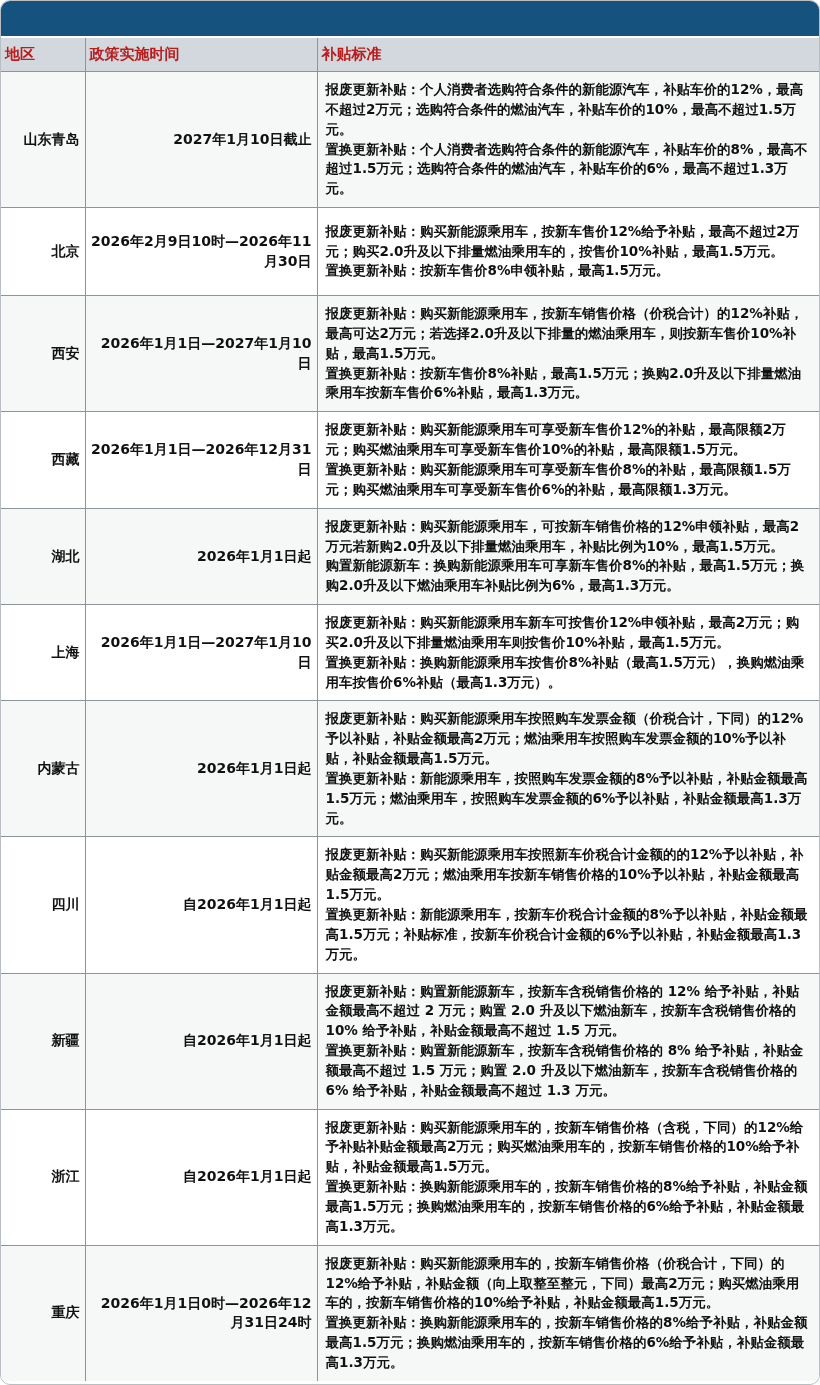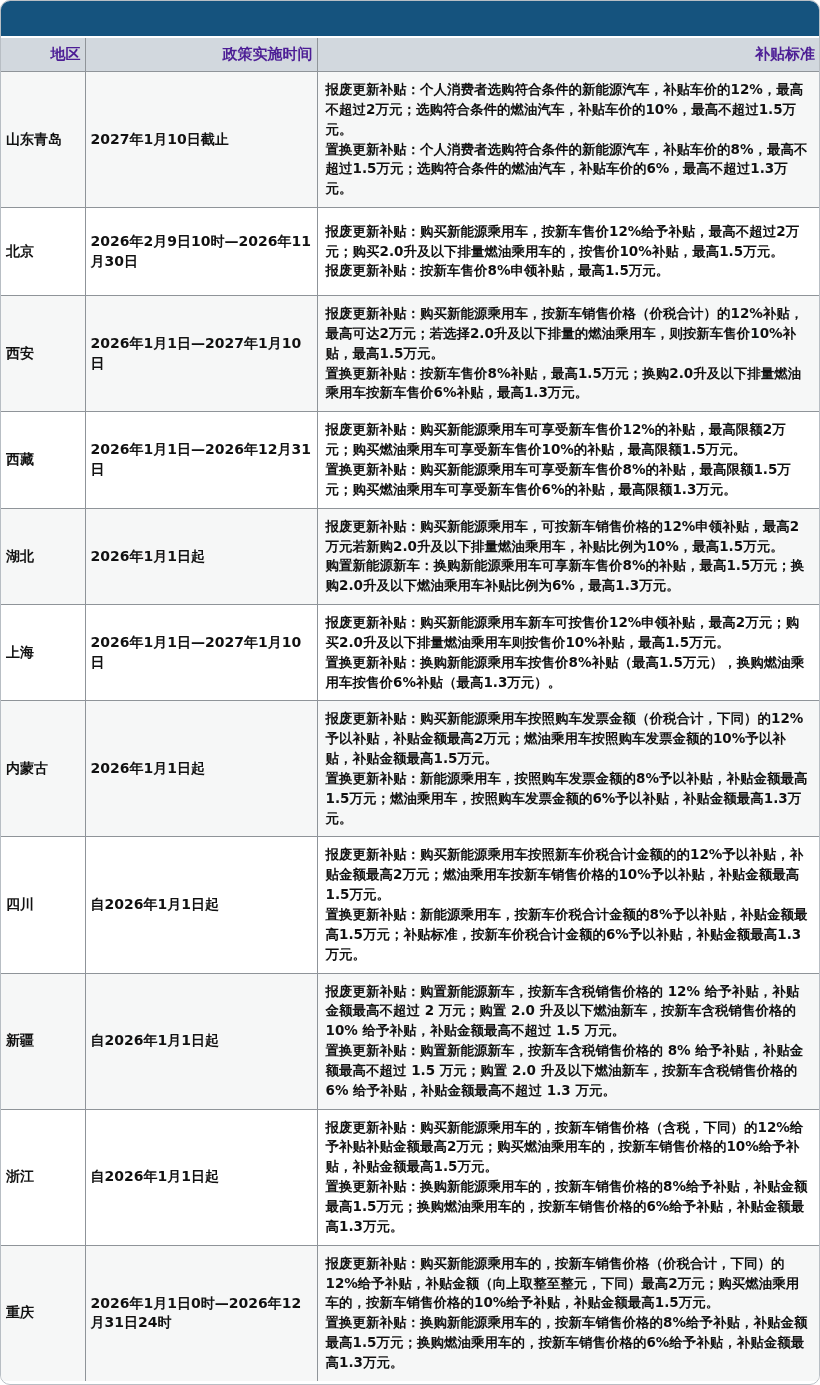--- a/index.html
+++ b/index.html
@@ -49,36 +49,36 @@
     table-layout:fixed;
   }
   col.c-region{width:84px;}
   col.c-period{width:232px;}
   th{
     background:var(--header-row-bg);
     border:1px solid var(--border-color);
     border-top:2px solid #ffffff;
     font-size:15px;
     font-weight:bold;
-    color:#4c1d95;
+    color:#b91c1c;
     padding:7px 4px;
-    text-align:right;
+    text-align:left;
   }
   td{
     border:1px solid var(--border-color);
     font-size:13.5px;
     font-weight:bold;
     color:var(--text-color);
     vertical-align:middle;
     background:#ffffff;
     height:88px;
   }
   tbody tr:nth-child(odd) td{background:var(--stripe-bg);}
   td.region,td.period{
-    text-align:left;
+    text-align:right;
     padding:6px 5px;
     font-size:14px;
     line-height:1.4;
   }
   td.policy{
     padding:8px 8px;
     line-height:1.47;
     text-align:left;
   }
   
@@ -115,21 +115,21 @@
       <div class="scrap">报废更新补贴：个人消费者选购符合条件的新能源汽车，补贴车价的12%，最高不超过2万元；选购符合条件的燃油汽车，补贴车价的10%，最高不超过1.5万元。</div>
       <div class="replace">置换更新补贴：个人消费者选购符合条件的新能源汽车，补贴车价的8%，最高不超过1.5万元；选购符合条件的燃油汽车，补贴车价的6%，最高不超过1.3万元。</div>
     </td>
   </tr>
 
   <tr>
     <td class="region">北京</td>
     <td class="period">2026年2月9日10时—2026年11月30日</td>
     <td class="policy">
       <div class="scrap">报废更新补贴：购买新能源乘用车，按新车售价12%给予补贴，最高不超过2万元；购买2.0升及以下排量燃油乘用车的，按售价10%补贴，最高1.5万元。</div>
-      <div class="replace">报废更新补贴：按新车售价8%申领补贴，最高1.5万元。</div>
+      <div class="replace">置换更新补贴：按新车售价8%申领补贴，最高1.5万元。</div>
     </td>
   </tr>
 
   <tr>
     <td class="region">西安</td>
     <td class="period">2026年1月1日—2027年1月10日</td>
     <td class="policy">
       <div class="scrap">报废更新补贴：购买新能源乘用车，按新车销售价格（价税合计）的12%补贴，最高可达2万元；若选择2.0升及以下排量的燃油乘用车，则按新车售价10%补贴，最高1.5万元。</div>
       <div class="replace">置换更新补贴：按新车售价8%补贴，最高1.5万元；换购2.0升及以下排量燃油乘用车按新车售价6%补贴，最高1.3万元。</div>
     </td>

